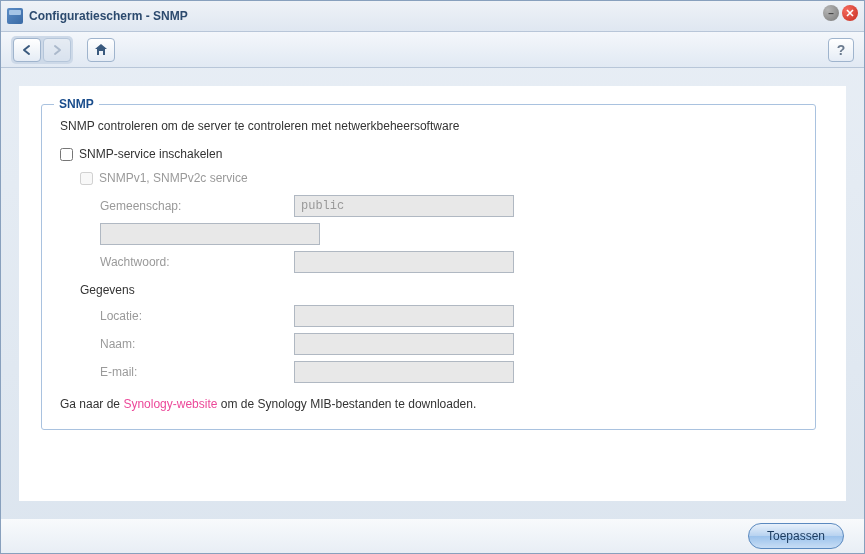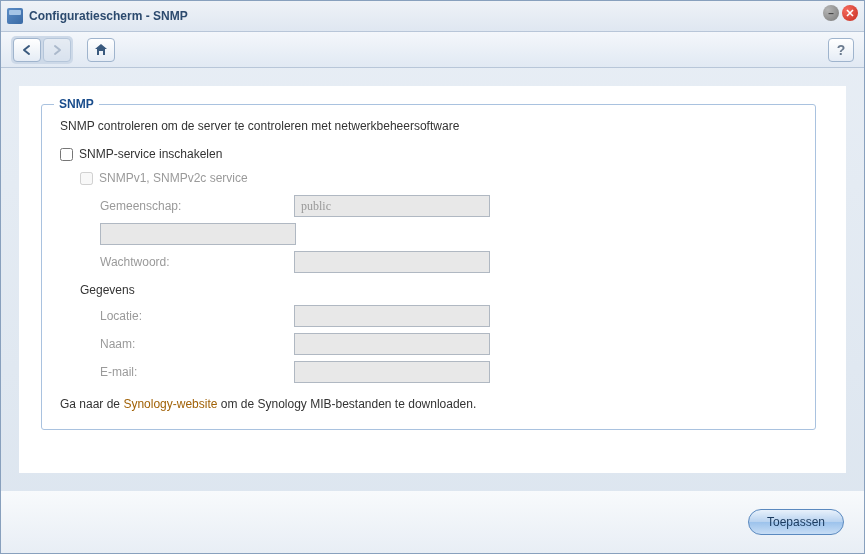--- a/index.html
+++ b/index.html
@@ -189,50 +189,50 @@
       gap: 34px;
     }
     .form-label {
       width: 160px;
       color: #333;
     }
     .form-row.disabled .form-label {
       color: #9a9a9a;
     }
     .form-input {
-      width: 196px;
+      width: 220px;
       height: 22px;
       border: 1px solid #b0b8c2;
       background: #e8e8e8;
       padding: 2px 6px;
-      font-family: Liberation Serif, serif;
+      font-family: Liberation Mono, monospace;
       font-size: 12px;
       color: #888;
     }
     .form-input:disabled {
       background: #e8e8e8;
       color: #999;
     }
     .section-label {
       margin-left: 20px;
       margin-top: 10px;
       margin-bottom: 8px;
       color: #333;
     }
     .mib-line {
       margin-top: 14px;
       color: #333;
     }
     .mib-line a {
-      color: #a16207;
+      color: #ec4899;
       text-decoration: none;
       cursor: pointer;
     }
     .footer {
-      height: 62px;
+      height: 34px;
       display: flex;
       justify-content: flex-end;
       align-items: center;
       padding: 0 20px;
       background: linear-gradient(to bottom, #f8fafc 0%, #e8eef5 100%);
     }
     .action-btn {
       min-width: 95px;
       height: 26px;
       background: linear-gradient(to bottom, #e8f1fb 0%, #b9d3f0 48%, #9dc3ec 52%, #c7ddf5 100%);

